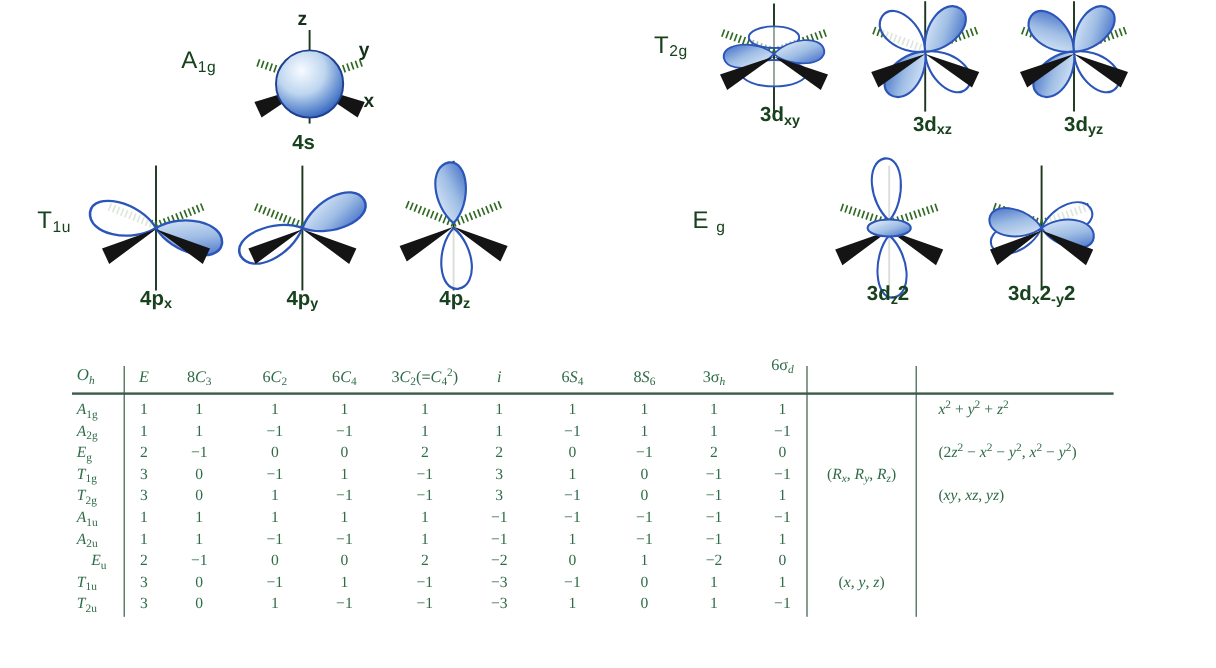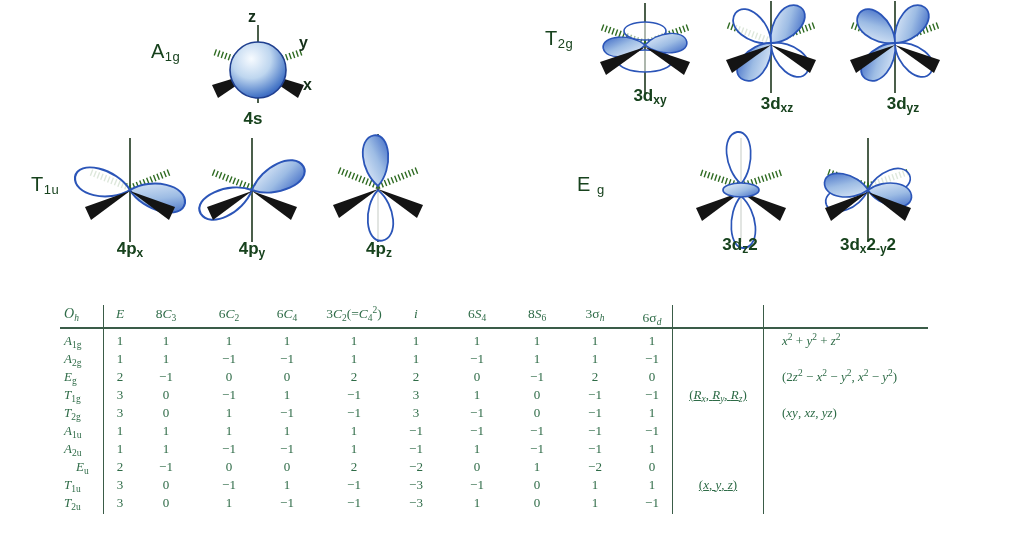--- a/index.html
+++ b/index.html
@@ -19,21 +19,21 @@
   .hatch{stroke:#2f6b22;stroke-width:6.5;stroke-dasharray:1.4 2.3;fill:none;}
   .wedge{fill:#141414;}
   .axline{stroke:#1d361d;stroke-width:1.6;}
   
   .tbl-text{color:#2e6b47;font-family:"Liberation Serif","DejaVu Serif",serif;}
   .th{position:absolute;transform:translateX(-50%);font-size:13.5px;white-space:nowrap;height:18px;}
   .tgroup{position:absolute;font-size:14px;white-space:nowrap;}
   .tlabel{position:absolute;font-size:13px;white-space:nowrap;}
   .tval{position:absolute;transform:translateX(-50%);font-size:13px;white-space:nowrap;}
   .trot,.tbasis{position:absolute;font-size:13px;white-space:nowrap;}
-  .trot{transform:translateX(-50%);text-decoration:underline;}
+  .trot{transform:translateX(-50%);}
   .it{font-style:italic;}
   sub{font-size:9.5px;vertical-align:-3px;line-height:0;}
   sup{font-size:9.5px;vertical-align:5px;line-height:0;}
   .hline,.vline{position:absolute;background:#3a5c48;}
   
   .caption{position:absolute;left:160px;top:530px;font-size:16px;color:#277335;white-space:nowrap;}
   .caption sub{font-size:11px;}
 </style>
 </head>
 <body>
@@ -183,21 +183,21 @@
 
   <div class="th tbl-text" style="left: 120px; top: 306px;"><span class="it">E</span></div>
       <div class="th tbl-text" style="left: 166px; top: 306px;"><span>8</span><span class="it">C</span><sub>3</sub></div>
       <div class="th tbl-text" style="left: 229px; top: 306px;"><span>6</span><span class="it">C</span><sub>2</sub></div>
       <div class="th tbl-text" style="left: 287px; top: 306px;"><span>6</span><span class="it">C</span><sub>4</sub></div>
       <div class="th tbl-text" style="left: 354px; top: 306px;"><span>3</span><span class="it">C</span><sub>2</sub><span>(=</span><span class="it">C</span><sub>4</sub><sup>2</sup><span>)</span></div>
       <div class="th tbl-text" style="left: 416px; top: 306px;"><span class="it">i</span></div>
       <div class="th tbl-text" style="left: 477px; top: 306px;"><span>6</span><span class="it">S</span><sub>4</sub></div>
       <div class="th tbl-text" style="left: 537px; top: 306px;"><span>8</span><span class="it">S</span><sub>6</sub></div>
       <div class="th tbl-text" style="left: 595px; top: 306px;"><span>3σ</span><sub class="it">h</sub></div>
-      <div class="th tbl-text" style="left: 652px; top: 310px;"><span>6σ</span><sub class="it">d</sub></div>
+      <div class="th tbl-text" style="left: 652px; top: 296px;"><span>6σ</span><sub class="it">d</sub></div>
       <div class="tlabel tbl-text" style="left: 64px; top: 333px;"><span class="it">A</span><sub>1g</sub></div>
       <div class="tval tbl-text" style="left: 120px; top: 333px;">1</div>
       <div class="tval tbl-text" style="left: 166px; top: 333px;">1</div>
       <div class="tval tbl-text" style="left: 229px; top: 333px;">1</div>
       <div class="tval tbl-text" style="left: 287px; top: 333px;">1</div>
       <div class="tval tbl-text" style="left: 354px; top: 333px;">1</div>
       <div class="tval tbl-text" style="left: 416px; top: 333px;">1</div>
       <div class="tval tbl-text" style="left: 477px; top: 333px;">1</div>
       <div class="tval tbl-text" style="left: 537px; top: 333px;">1</div>
       <div class="tval tbl-text" style="left: 595px; top: 333px;">1</div>

